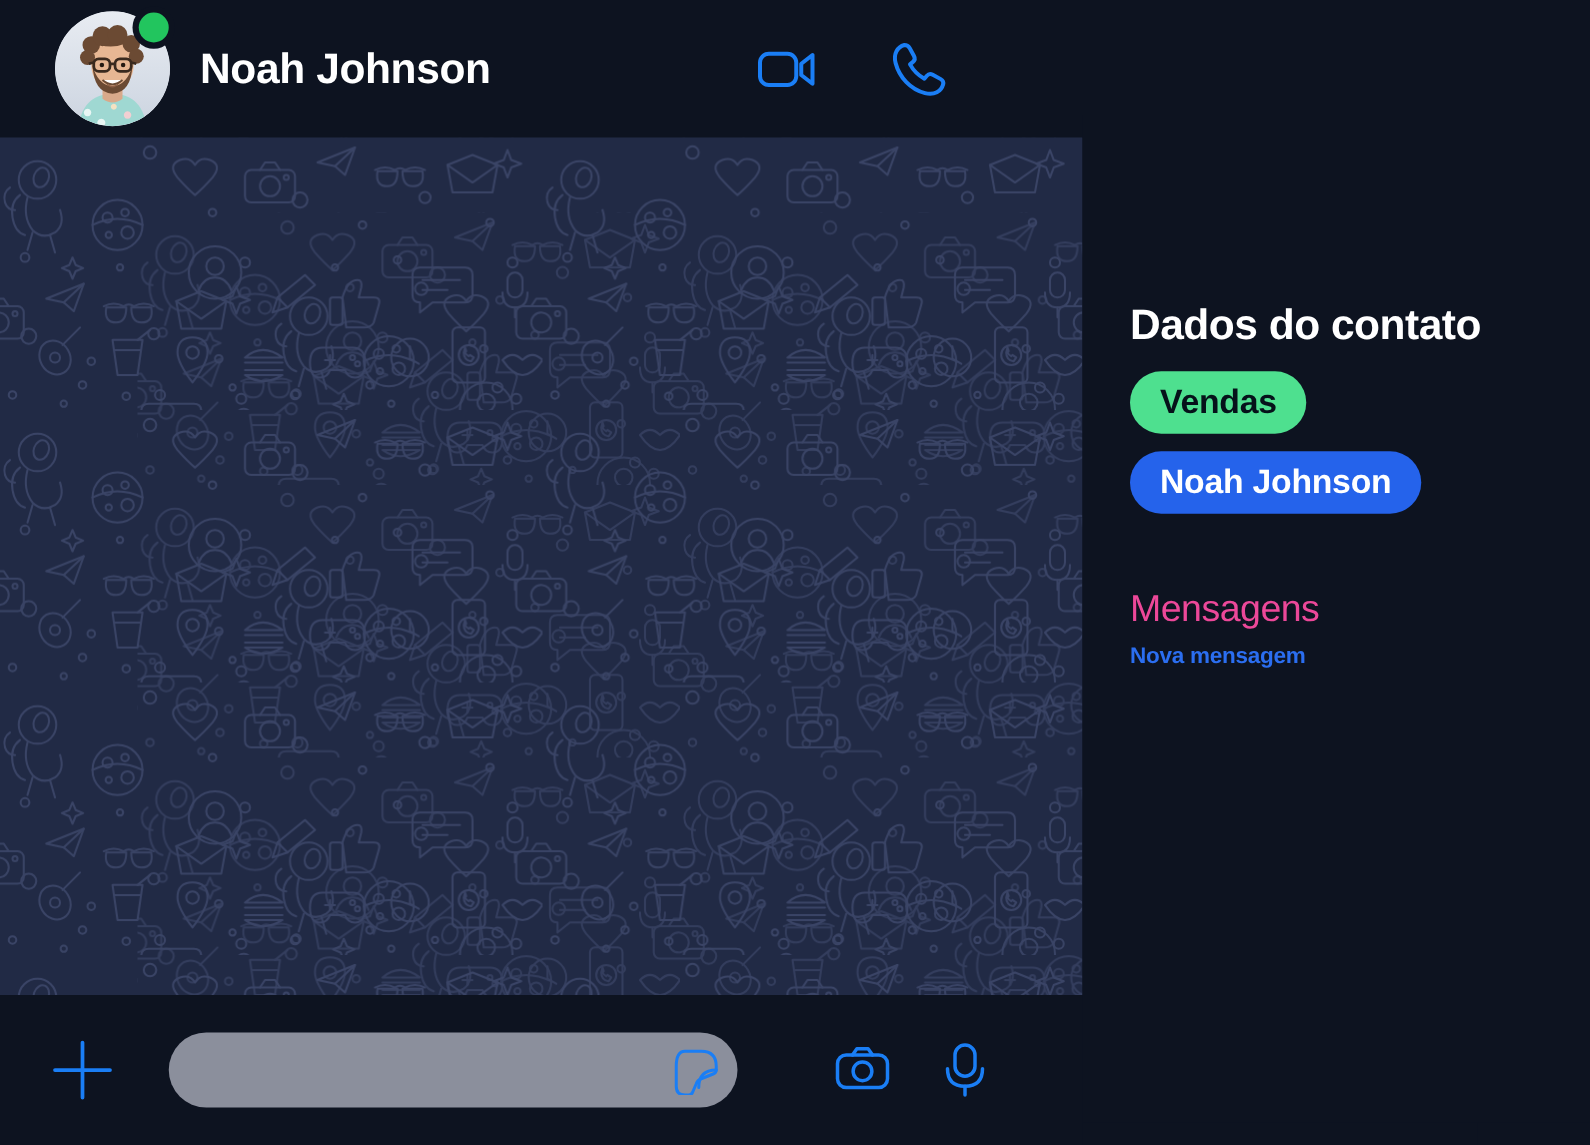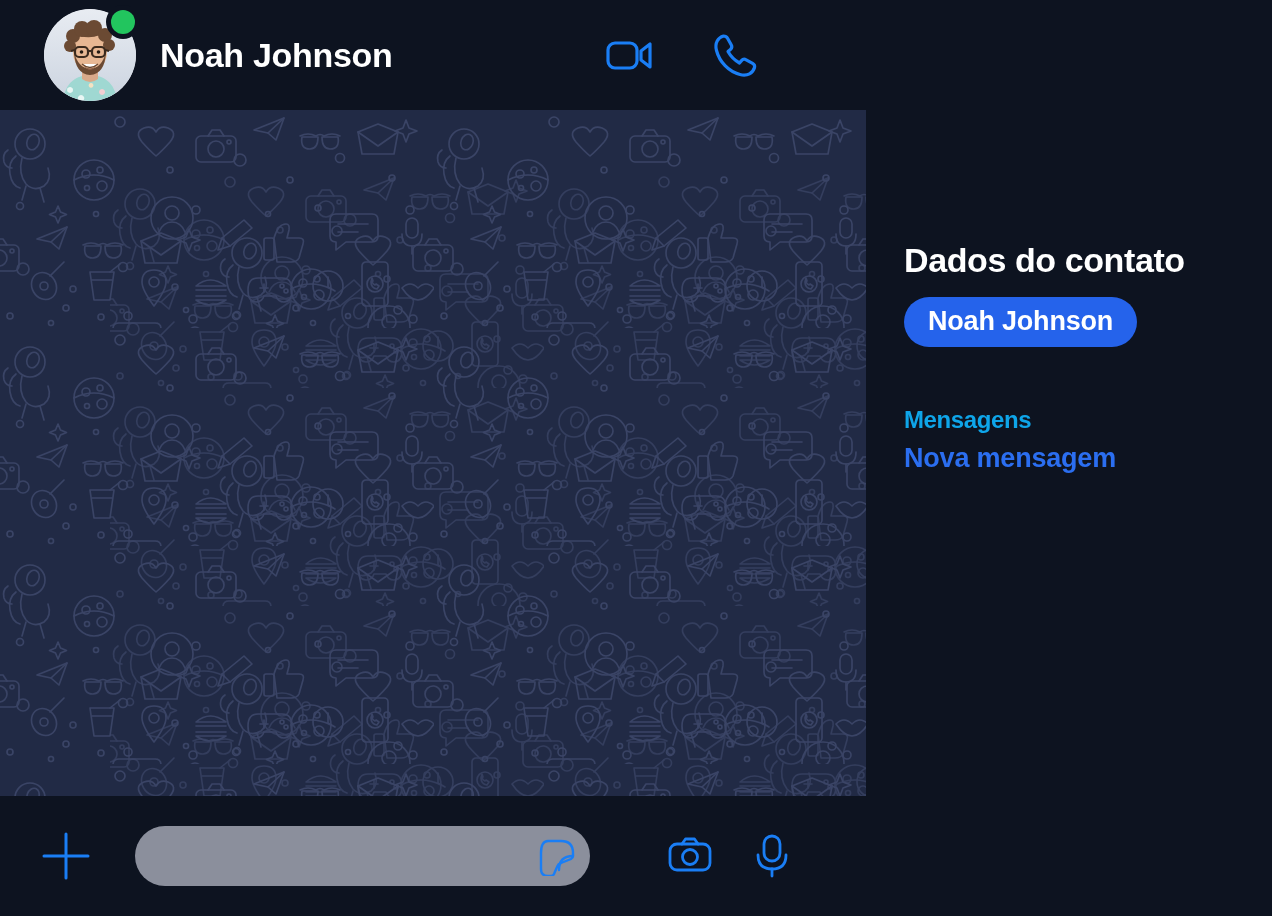--- a/index.html
+++ b/index.html
@@ -127,31 +127,31 @@
     font-size: 27px;
     font-weight: bold;
     letter-spacing: -0.2px;
     padding: 10px 24px;
     line-height: 1.1;
     cursor: pointer;
   }
   .tag-green { background: #4ee08f; color: #06121a; }
   .tag-blue  { background: #2563eb; color: #ffffff; }
   .panel-heading-2 {
-    color: #0ea5e9;
-    font-size: 24px;
-    font-weight: bold;
+    color: #ec4899;
+    font-size: 30px;
+    font-weight: normal;
     letter-spacing: -0.4px;
     margin: 60px 0 10px 0;
     line-height: 1.1;
   }
   .panel-link {
     display: inline-block;
     color: #2b6ef0;
-    font-size: 27px;
+    font-size: 18px;
     font-weight: bold;
     letter-spacing: -0.2px;
     text-decoration: none;
     cursor: pointer;
   }
 
   
   .composer {
     position: absolute;
     left: 0;
@@ -443,20 +443,23 @@
       <rect x="0" y="0" width="866" height="686" fill="#212a45"></rect>
       <rect x="0" y="0" width="866" height="686" fill="url(#doodlePat)"></rect>
       <rect x="0" y="0" width="866" height="686" fill="url(#doodlePat)" transform="translate(110,60)" opacity="0.75"></rect>
     </svg>
   </div>
 
   <div class="side-panel">
     <div class="panel-heading">Dados do contato</div>
 
     <div class="tag-row">
+      <span class="tag tag-green">Vendas</span>
+    </div>
+    <div class="tag-row">
       <span class="tag tag-blue">Noah Johnson</span>
     </div>
 
     <div class="panel-heading-2">Mensagens</div>
     <a class="panel-link" href="#">Nova mensagem</a>
   </div>
 
   <div class="composer">
 
     <span class="plus-btn">

